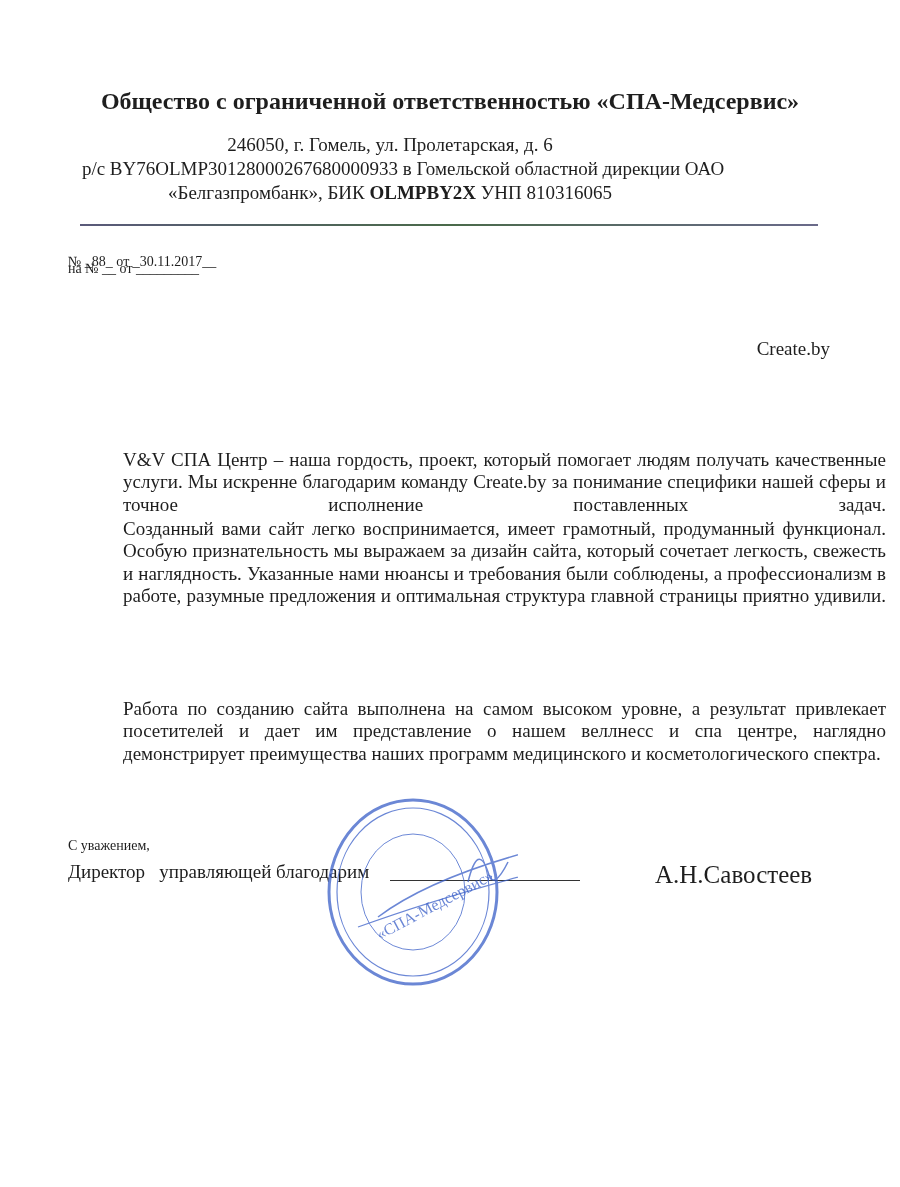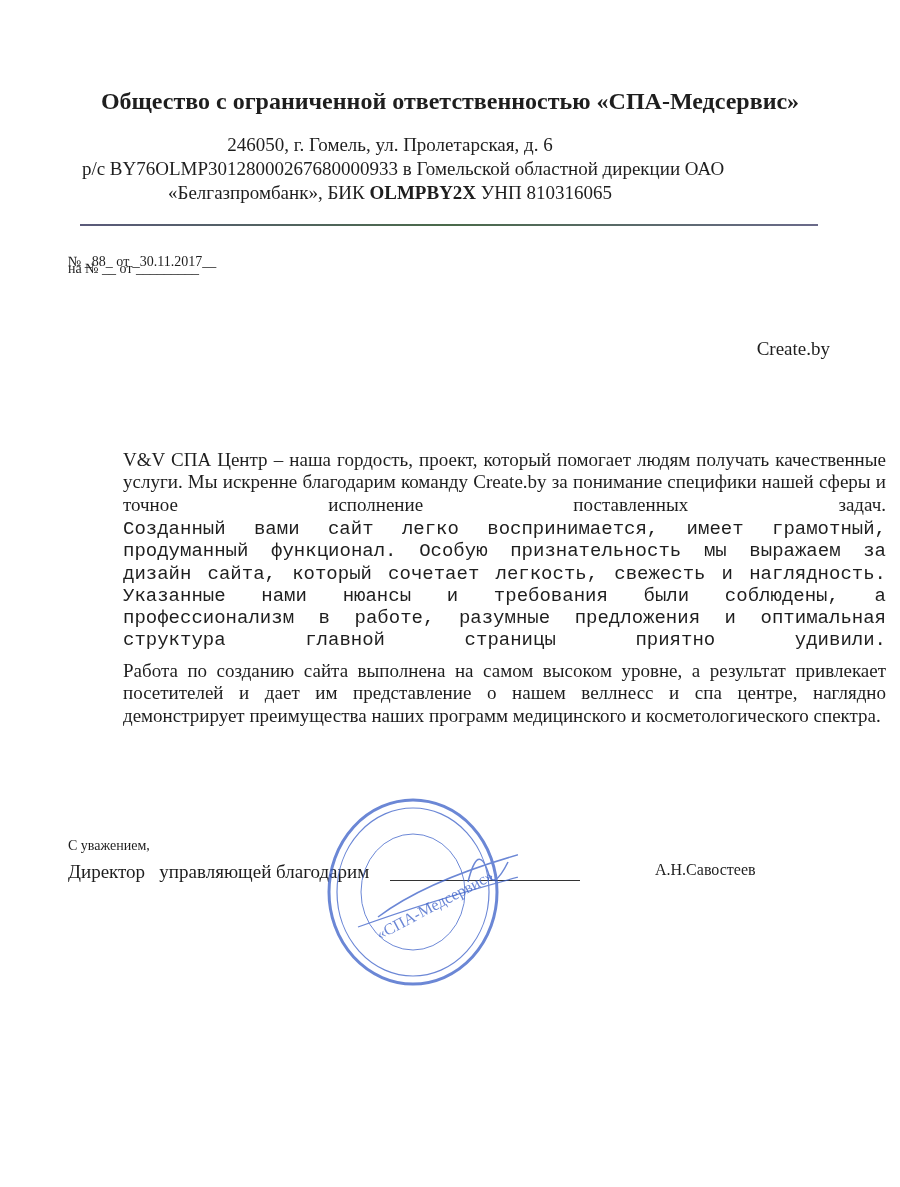--- a/index.html
+++ b/index.html
@@ -23,27 +23,27 @@
     }
     .ref { position: absolute; left: 68px; font-size: 14px; }
     .ref1 { top: 254px; }
     .ref2 { top: 261px; }
     .addressee { position: absolute; right: 70px; top: 338px; font-size: 19px; text-align: right; }
     .para {
       position: absolute; left: 68px; width: 763px; font-size: 19px; line-height: 22.3px;
       text-align: justify; text-align-last: justify;
     }
     .p1 { top: 449px; }
-    .p2 { top: 518px; font-family: Liberation Mono, monospace; }
-    .p3 { top: 660px; text-align-last: left; }
+    .p2 { top: 518px; }
+    .p3 { top: 698px; text-align-last: left; }
     .indent { padding-left: 55px; }
     .closing { position: absolute; left: 68px; top: 838px; font-size: 14px; }
     .sig-role { position: absolute; left: 68px; top: 861px; font-size: 19px; }
     .sig-line { position: absolute; left: 390px; top: 880px; width: 190px; height: 1px; background: #333; }
-    .sig-name { position: absolute; left: 655px; top: 861px; font-size: 16px; }
+    .sig-name { position: absolute; left: 655px; top: 861px; font-size: 25px; }
     .stamp { position: absolute; left: 318px; top: 792px; width: 200px; height: 200px; }
   </style>
 </head>
 <body>
 
 <div>
   <div class="org-title">Общество с ограниченной ответственностью «СПА-Медсервис»</div>
   <div class="hdr-line hdr1">246050, г. Гомель, ул. Пролетарская, д. 6</div>
   <div class="hdr-line hdr2">р/с BY76OLMP30128000267680000933 в Гомельской областной дирекции ОАО</div>
   <div class="hdr-line hdr3"><span>«Белгазпромбанк», БИК </span><b>OLMPBY2X</b><span> УНП 810316065</span></div>

